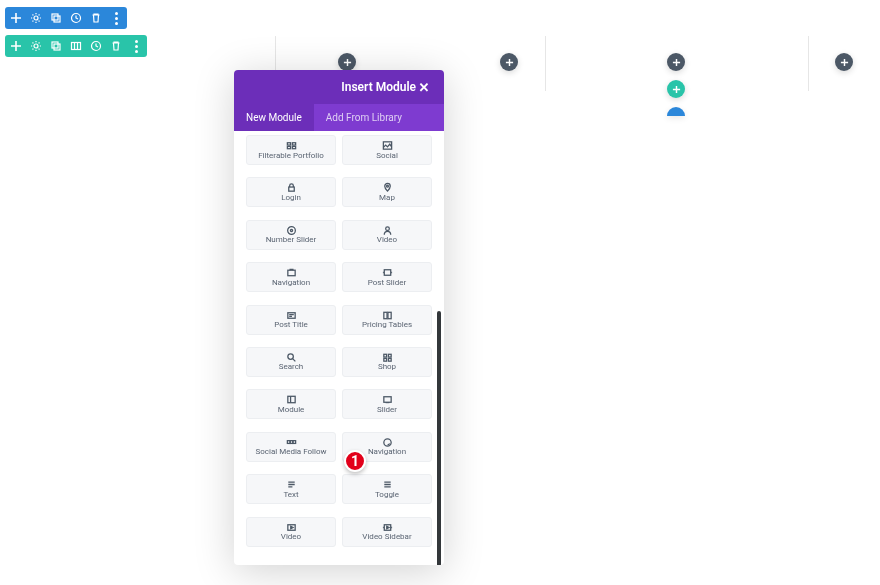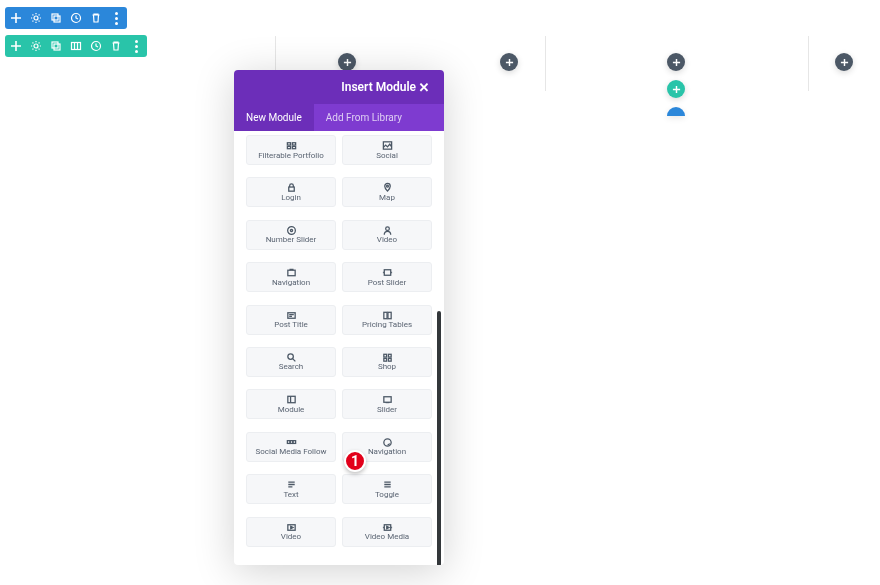--- a/index.html
+++ b/index.html
@@ -488,21 +488,21 @@
           <div class="mc-label">Video</div>
         </div>
         <div class="module-card">
           <div class="mc-icon">
             <svg viewBox="0 0 12 12">
               <rect x="2.5" y="3" width="7" height="6"></rect>
               <path d="M1 6h1M10 6h1"></path>
               <path class="filled" d="M5.2 4.8l2.4 1.2-2.4 1.2z" fill="#4c5866"></path>
             </svg>
           </div>
-          <div class="mc-label">Video Media</div>
+          <div class="mc-label">Video Sidebar</div>
         </div>
       </div>
     <div class="modal-scrollbar"></div>
   </div>
 </div>
 
 <div class="annot-badge">
   <span>1</span>
 </div>
 

